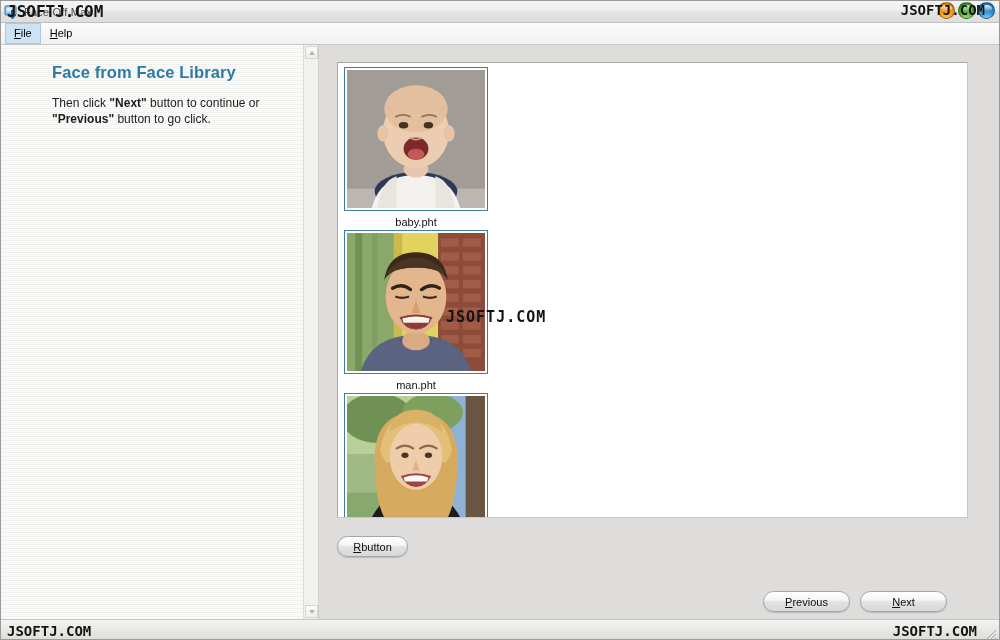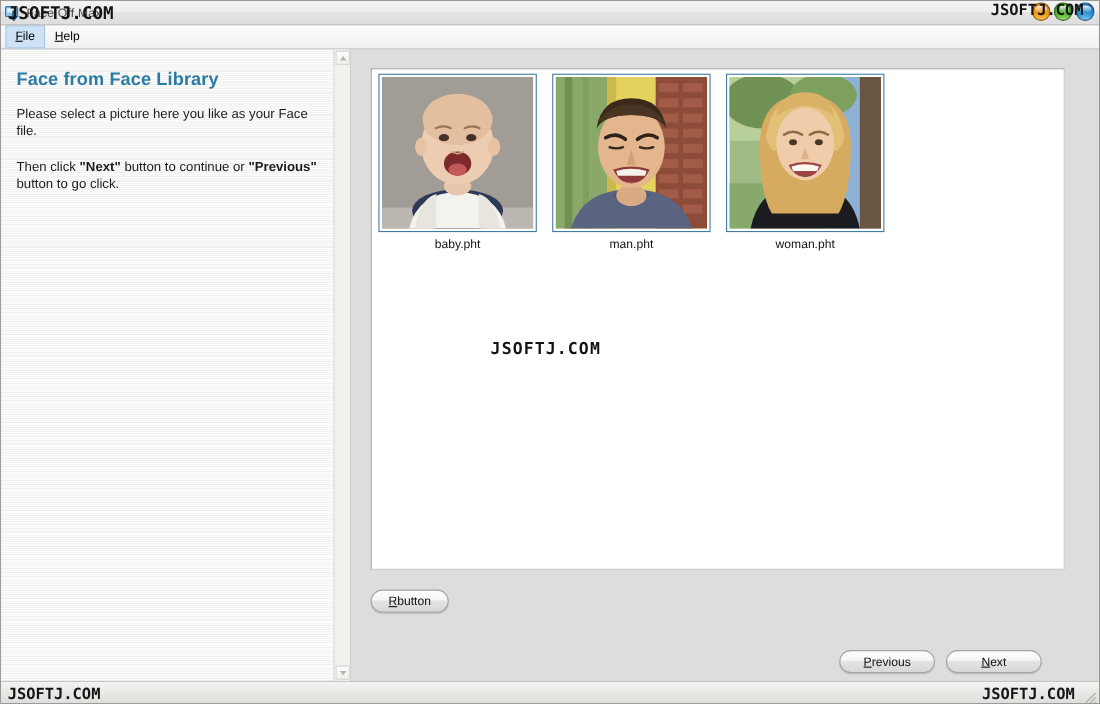--- a/index.html
+++ b/index.html
@@ -129,20 +129,21 @@
     position: relative;
     background:
       repeating-linear-gradient(to bottom,
         #fdfdfd 0px, #fdfdfd 1px,
         #f4f4f3 1px, #f4f4f3 2px,
         #fbfbfa 2px, #fbfbfa 3px,
         #f0f0ee 3px, #f0f0ee 4px);
     border-right: 1px solid #cfcfcc;
     box-sizing: border-box;
     overflow: hidden;
+    padding-left: 37px;
   }
   #left-inner {
     padding: 18px 16px 0 14px;
   }
   #pane-title {
     color: #2a7ba6;
     font-size: 16.5px;
     font-weight: bold;
     margin: 0 0 13px 0;
     letter-spacing: .1px;
@@ -200,21 +201,22 @@
     border-bottom-color: #c9c9c4;
     box-sizing: border-box;
     overflow: hidden;
   }
 
   
   #thumb-row {
     position: absolute;
     left: 6px; top: 4px;
     display: flex;
-    gap: 14px;
+    gap: 2px;
+    flex-direction: column;
   }
   .thumb-cell {
     width: 144px;
     text-align: center;
   }
   .thumb-frame {
     width: 144px; height: 144px;
     border: 1px solid #3f7ca3;
     box-sizing: border-box;
     background: #ffffff;
@@ -337,23 +339,20 @@
     </div>
   </div>
 
   <div id="body-area">
 
     <div id="left-pane">
       <div id="left-inner">
         <h1 id="pane-title">Face from Face Library</h1>
 
 
-        <p class="para">
-          <span>Please select a picture here you like as your Face file.</span>
-        </p>
 
 
         <p class="para">
           <span>Then click </span><b>"Next"</b><span> button to continue or </span><b>"Previous"</b><span> button to go click.</span>
         </p>
       </div>
 
       <div id="left-scroll">
         <div class="sb-arrow up">
             <span></span>

